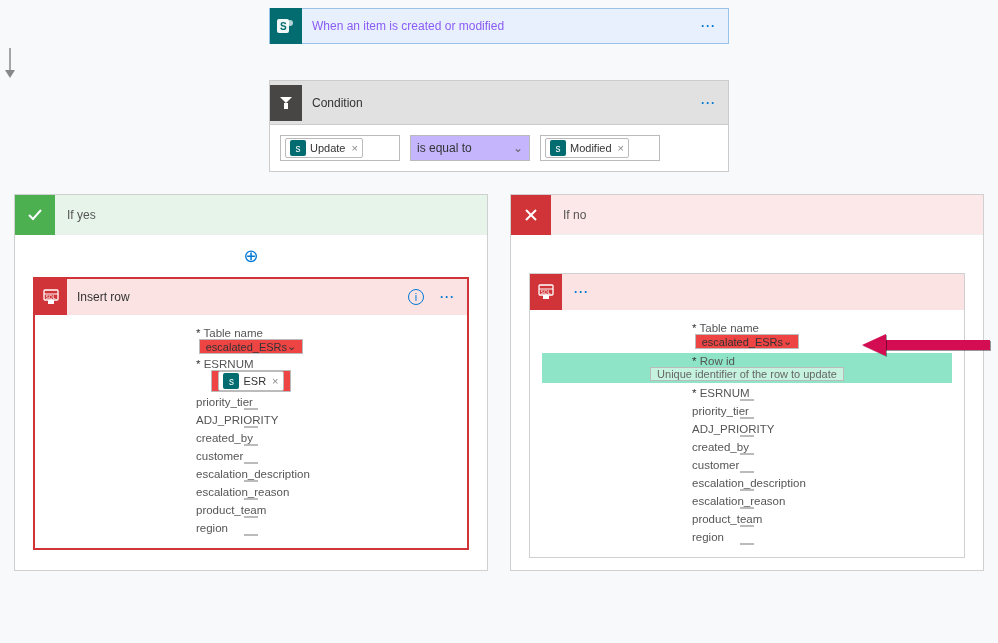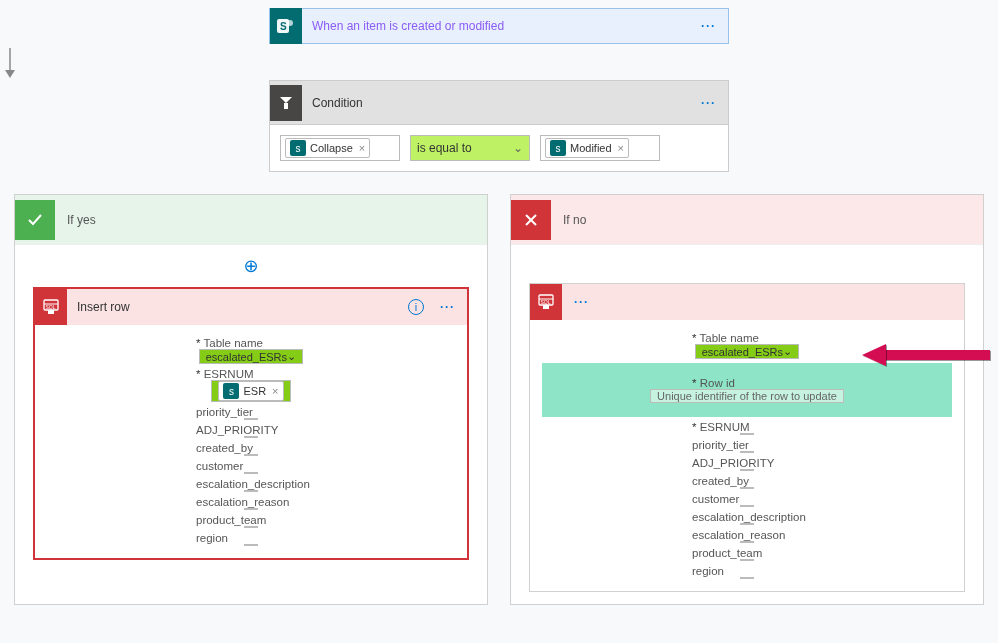--- a/index.html
+++ b/index.html
@@ -11,48 +11,48 @@
   .arrow-down { text-align: center; margin: 4px auto 2px; }
   .condition-card { width: 460px; margin: 0 auto; border: 1px solid #ccc; background: #fff; }
   .condition-header { display: flex; align-items: center; height: 44px; background: #e1e1e1; border-bottom: 1px solid #ccc; }
   .condition-header .icon-box { width: 32px; height: 36px; background: #484644; color: #fff; display: flex; align-items: center; justify-content: center; }
   .condition-header .title { flex: 1; padding: 0 10px; font-weight: 400; }
   .condition-body { padding: 10px; display: flex; gap: 10px; align-items: center; }
   .token-input { border: 1px solid #bbb; height: 26px; display: flex; align-items: center; padding: 2px 4px; min-width: 120px; background: #fff; }
   .token { display: inline-flex; align-items: center; background: #fff; border: 1px solid #bbb; border-radius: 2px; padding: 1px 4px; font-size: 11px; }
   .token .tk-icon { width: 16px; height: 16px; background: #036c70; color: #fff; display: inline-flex; align-items: center; justify-content: center; margin-right: 4px; border-radius: 2px; font-size: 10px; }
   .token .tk-x { margin-left: 6px; color: #888; cursor: pointer; }
-  .dropdown { border: 1px solid #bbb; height: 26px; min-width: 120px; background: #bef264; display: flex; align-items: center; padding: 0 6px; justify-content: space-between; }
+  .dropdown { border: 1px solid #bbb; height: 26px; min-width: 120px; background: #c4b5fd; display: flex; align-items: center; padding: 0 6px; justify-content: space-between; }
   .dropdown .chev { color: #666; }
   .condition-footer { display: flex; justify-content: space-between; padding: 4px 10px 8px; font-size: 12px; }
   .link { color: #0078d4; cursor: pointer; }
   .branches { display: flex; gap: 22px; margin: 22px auto 0; width: 970px; }
   .branch { flex: 1; border: 1px solid #d0d0d0; background: #fff; display: flex; flex-direction: column; }
-  .branch-header { height: 50px; display: flex; align-items: center; border-bottom: 1px solid #eee; }
+  .branch-header { height: 40px; display: flex; align-items: center; border-bottom: 1px solid #eee; }
   .branch-header .hdr-icon { width: 40px; height: 40px; display: flex; align-items: center; justify-content: center; }
   .yes-header { background: #e6f4ea; }
   .yes-header .hdr-icon { background: #4caf50; color: #fff; }
   .no-header { background: #fce8e8; }
   .no-header .hdr-icon { background: #d13438; color: #fff; }
   .branch-header .hdr-text { padding-left: 12px; color: #555; }
   .add-circle { text-align: center; padding: 10px 0 4px; color: #0078d4; font-size: 18px; cursor: pointer; }
   .action-card { margin: 6px 18px 12px; border: 1px solid #d0d0d0; background: #fff; }
   .action-card.highlight { border: 2px solid #d13438; }
   .action-header { display: flex; align-items: center; height: 36px; background: #fbe3e4; }
   .action-header .icon-box { width: 32px; height: 36px; background: #d13438; color: #fff; display: flex; align-items: center; justify-content: center; font-size: 10px; }
   .action-header .title { flex: 1; padding: 0 10px; color: #333; }
   .info-dot { color: #0078d4; border: 1px solid #0078d4; border-radius: 50%; width: 16px; height: 16px; display: inline-flex; align-items: center; justify-content: center; font-size: 11px; margin-right: 4px; }
   .action-body { padding: 8px 12px; }
   .field-row { display: flex; align-items: center; margin: 4px 0; flex-direction: column; }
   .field-label { width: 110px; font-size: 11.5px; color: #555; }
   .field-label .req { color: #333; }
-  .field-input { flex: 1; border: 1px solid #bbb; height: 22px; background: #84cc16; display: flex; align-items: center; padding: 0 6px; font-size: 11px; color: #333; }
+  .field-input { flex: 1; border: 1px solid #bbb; height: 22px; background: #ef4444; display: flex; align-items: center; padding: 0 6px; font-size: 11px; color: #333; }
   .field-input.dropdown-style { justify-content: space-between; }
   .field-input.placeholder { color: #a0a0a0; font-style: normal; }
-  .row-highlight { background: #8de4c6; padding: 14px 0; }
+  .row-highlight { background: #8de4c6; padding: 2px 0; }
   .row-highlight .field-input { background: #c6f3e0; color: #666; }
   svg { display: block; }
   .rel-wrap { position: relative; }
   .red-arrow { position: absolute; left: 332px; top: 58px; pointer-events: none; }
   .branch .spacer-fill { flex: 1; }
 </style>
 </head>
 <body>
 
 <div class="trigger-card">
@@ -81,21 +81,21 @@
           <path d="M3 3 L15 3 L9 9 Z M7 9 L11 9 L11 15 L7 15 Z" fill="#fff"></path>
         </svg>
     </div>
     <div class="title">Condition</div>
     <div class="ellipsis">···</div>
   </div>
   <div class="condition-body">
     <div class="token-input">
       <span class="token">
         <span class="tk-icon">s</span>
-        <span>Collapse</span>
+        <span>Update</span>
         <span class="tk-x">×</span>
       </span>
     </div>
     <div class="dropdown">
       <span>is equal to</span>
       <span class="chev">⌄</span>
     </div>
     <div class="token-input">
       <span class="token">
         <span class="tk-icon">s</span>

